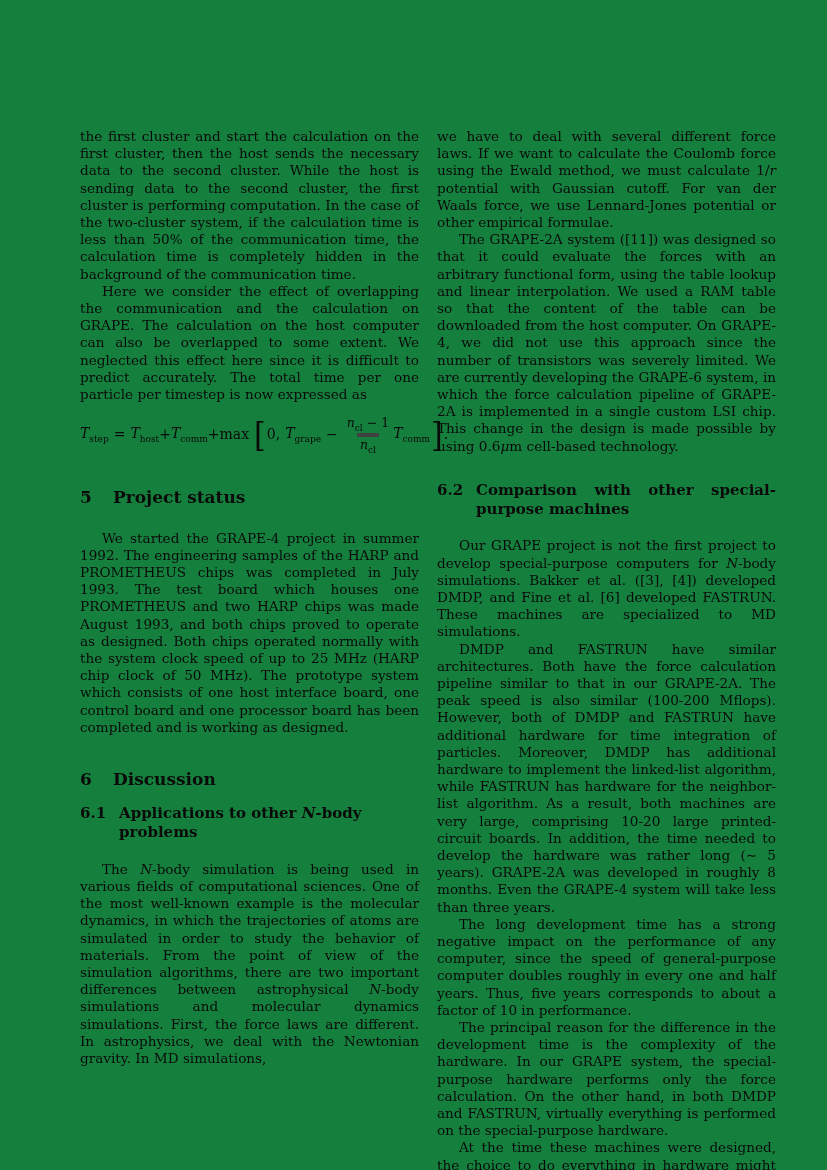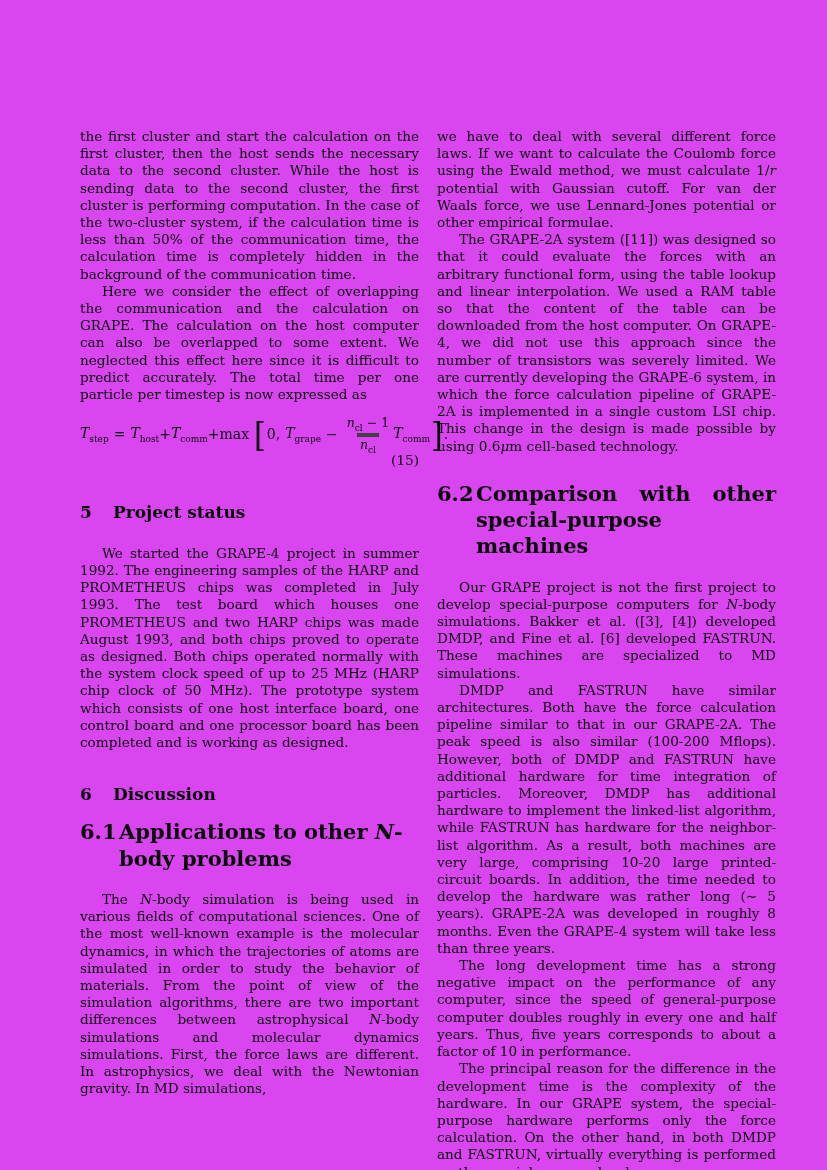--- a/index.html
+++ b/index.html
@@ -4,21 +4,21 @@
 <style>
   html, body {
     margin: 0;
     padding: 0;
     background: #ffffff;
   }
   .page {
     position: relative;
     width: 827px;
     height: 1170px;
-    background: #d946ef;
+    background: #15803d;
     overflow: hidden;
     font-family: "DejaVu Serif", "Liberation Serif", serif;
     color: #0a0a0a;
   }
   .col {
     position: absolute;
     top: 128px;
     width: 339px;
     font-size: 13.6px;
     line-height: 17.2px;
@@ -45,21 +45,21 @@
   .sec-heading .sec-num { flex: none; }
   .sec-heading .sec-title { flex: 1; }
 
   h2.sec-heading {
     font-size: 17px;
     margin: 33px 0 21px 0;
   }
   h2.sec-heading .sec-num { width: 33px; }
 
   h3.sec-heading {
-    font-size: 21px;
+    font-size: 15px;
     margin: 26px 0 19px 0;
   }
   h3.sec-heading .sec-num { width: 39px; }
 
   h2.tight-below { margin-bottom: 14px; }
   h3.tight-above { margin-top: 12px; }
 
   h3 .sec-title.justified { text-align: justify; }
 
   
@@ -135,21 +135,20 @@
         <span class="term"><span class="mi">T</span><sub>grape</sub></span>
         <span class="mo-minus">−</span>
         <span class="frac">
           <span class="num"><span class="mi">n</span><sub>cl</sub> <span>− 1</span></span>
           <span class="den"><span class="mi">n</span><sub>cl</sub></span>
         </span>
         <span class="term"><span class="mi">T</span><sub>comm</sub></span>
         <span class="bracket">]</span>
         <span>.</span>
       </div>
-      <div class="eq-number">(15)</div>
     </div>
 
 
     <h2 class="sec-heading">
       <span class="sec-num">5</span>
       <span class="sec-title">Project status</span>
     </h2>
 
     <p>We started the GRAPE-4 project in summer 1992. The engineering samples of the HARP and PROMETHEUS chips was completed in July 1993. The test board which houses one PROMETHEUS and two HARP chips was made August 1993, and both chips proved to operate as designed. Both chips operated normally with the system clock speed of up to 25 MHz (HARP chip clock of 50 MHz). The prototype system which consists of one host interface board, one control board and one processor board has been completed and is working as designed.</p>
 

